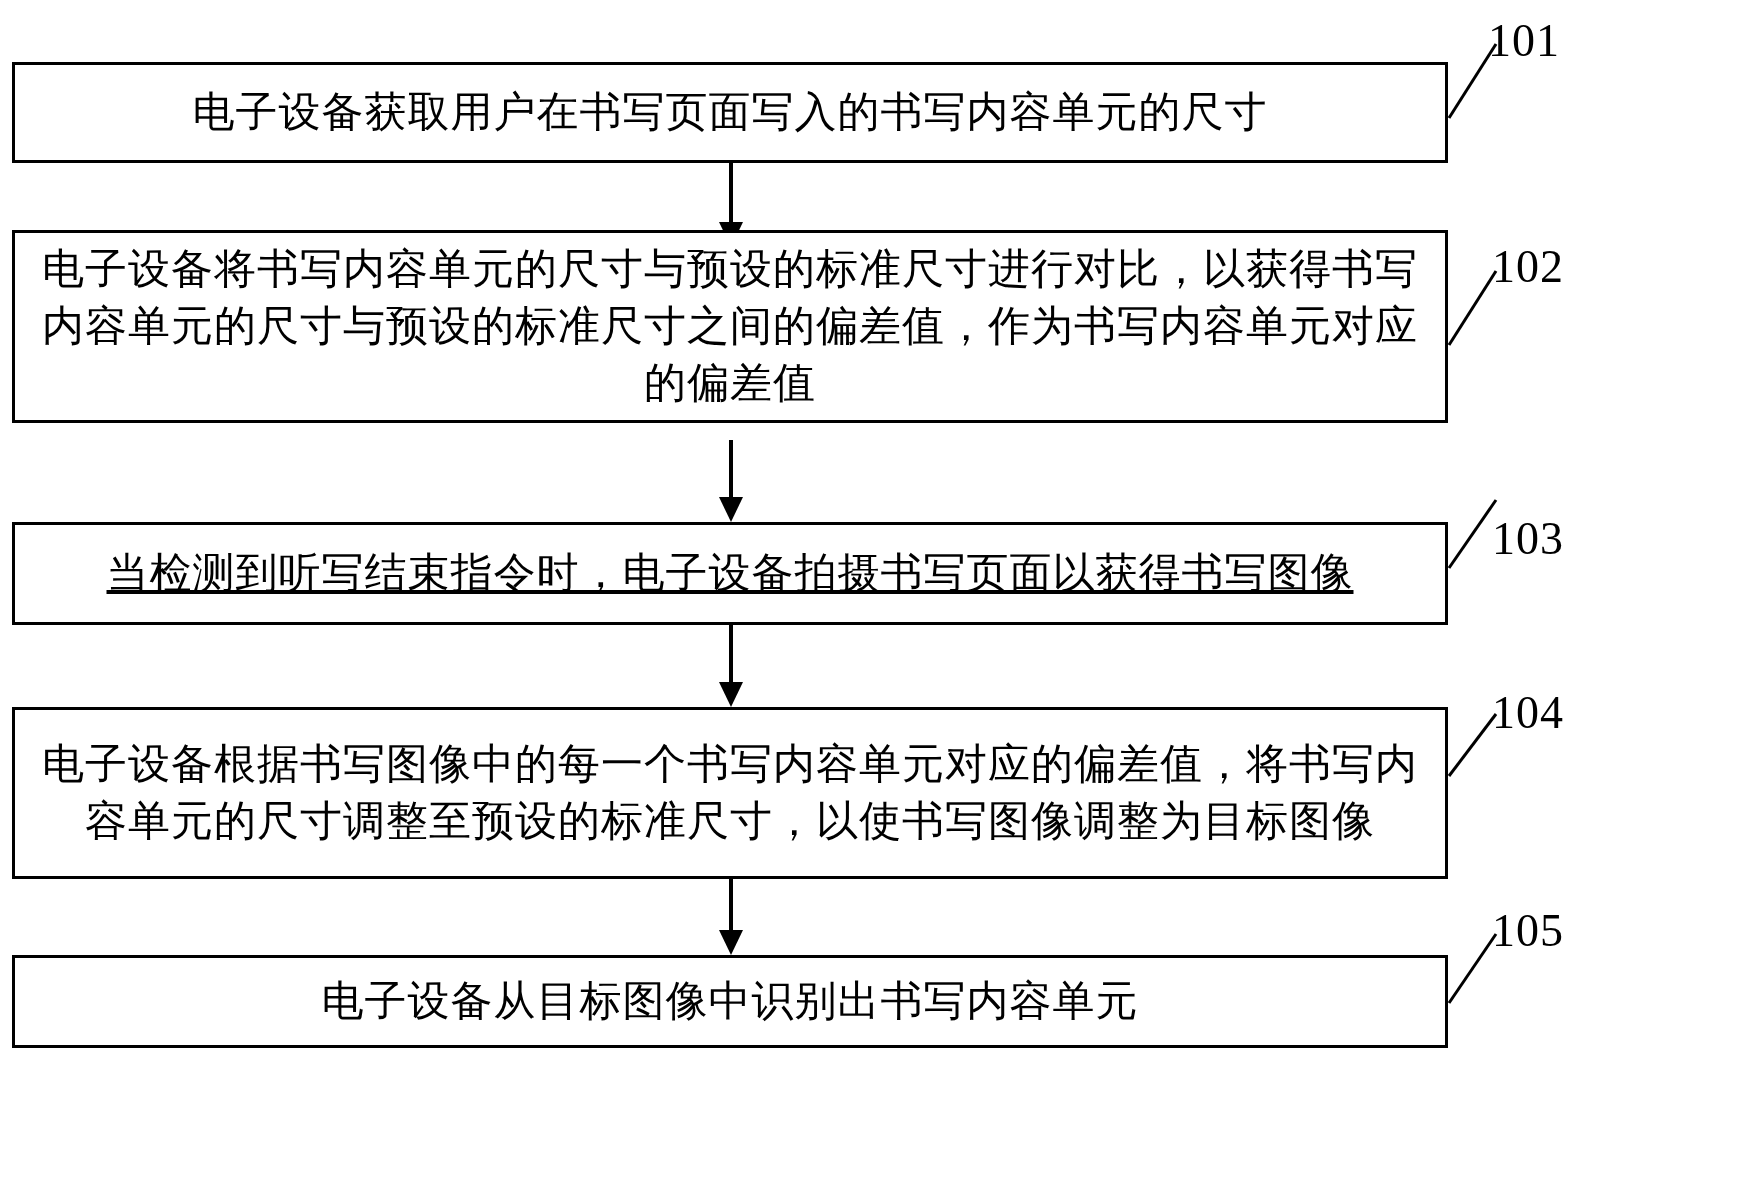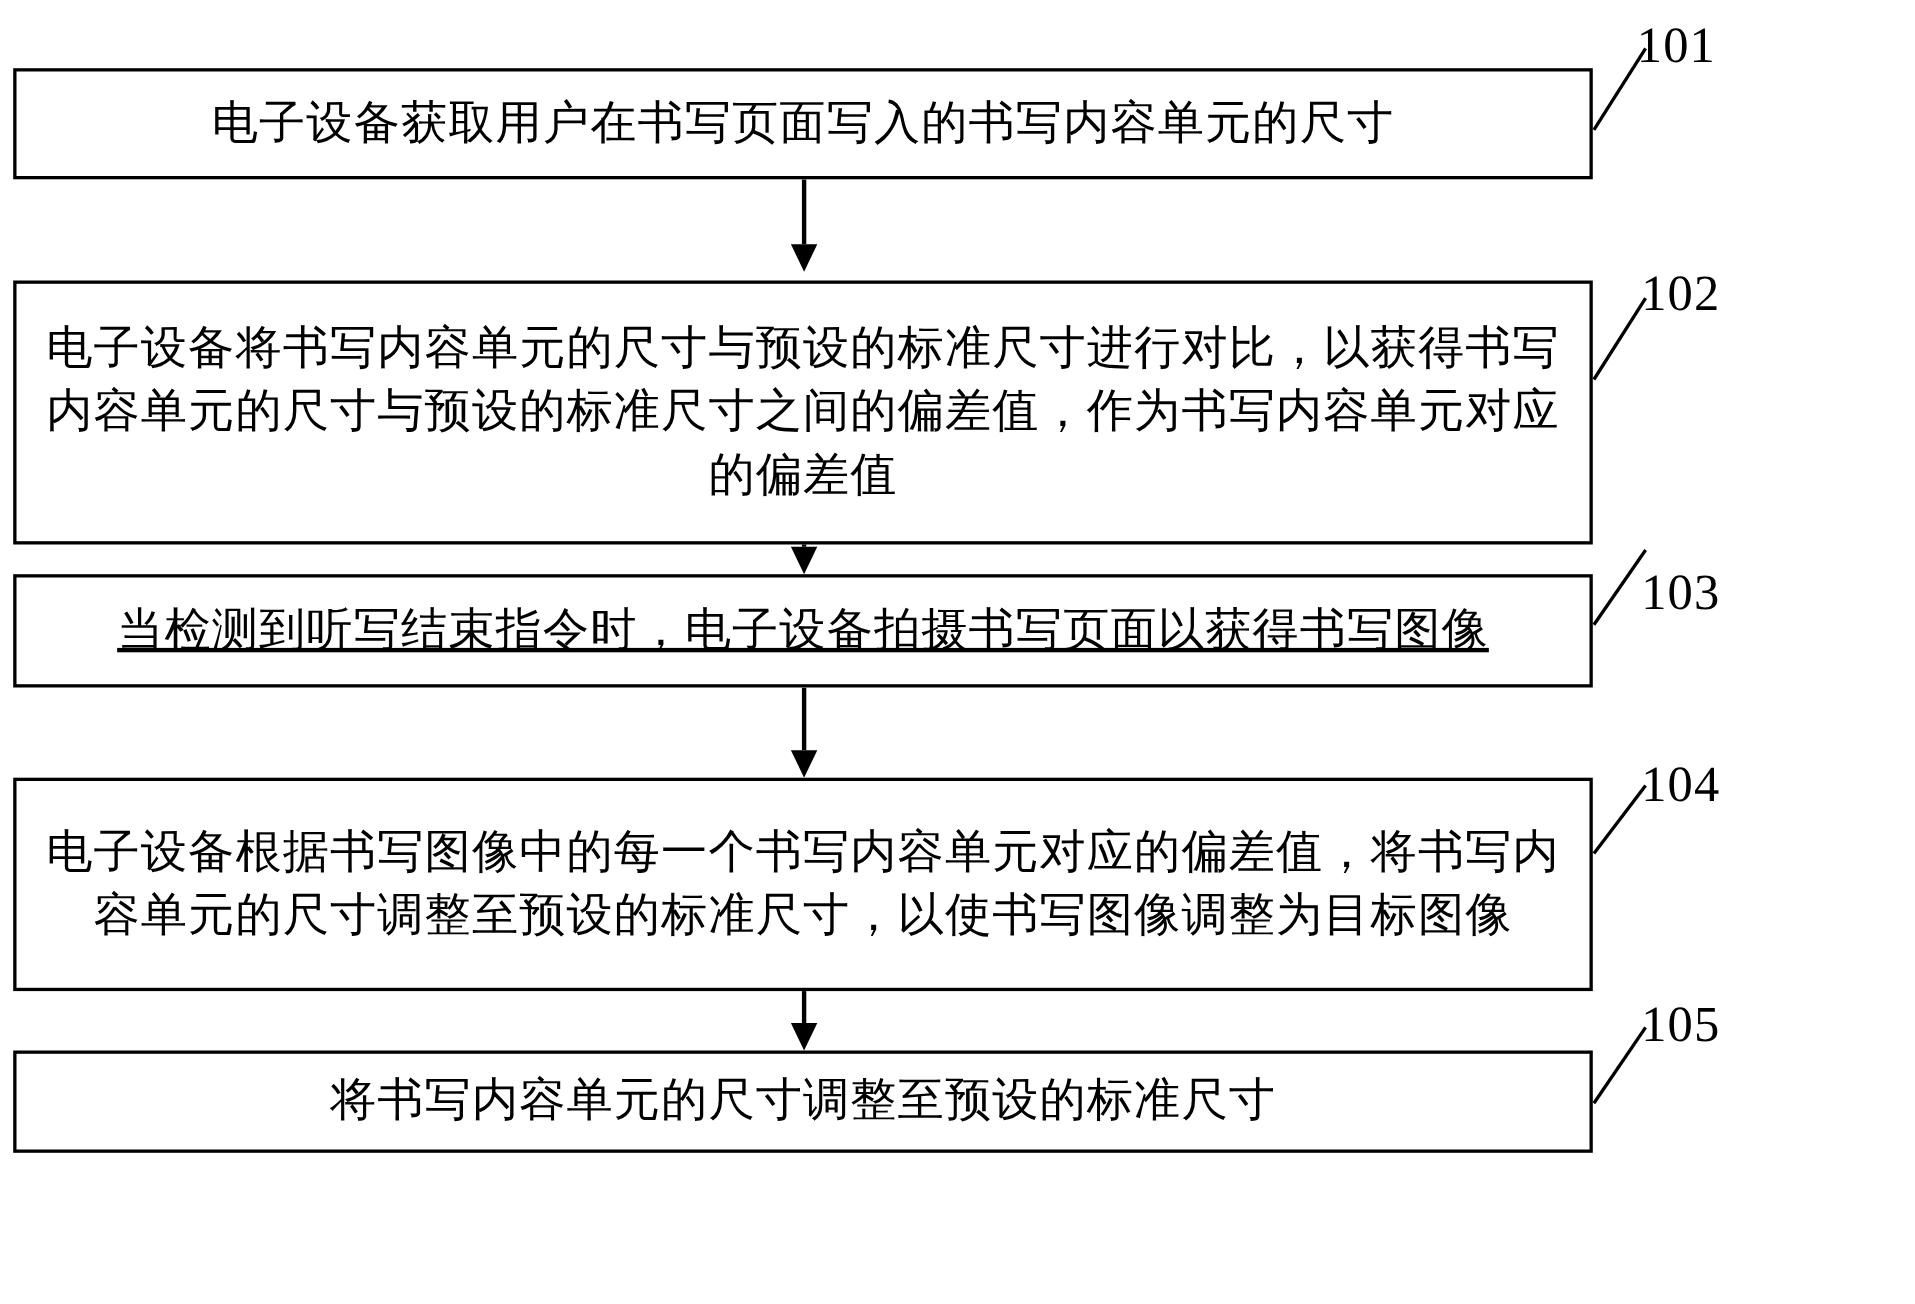--- a/index.html
+++ b/index.html
@@ -35,23 +35,23 @@
     padding: 8px 26px;
   }
 
   .flow-box .box-text {
     font-size: 42px;
     line-height: 1.36;
     letter-spacing: 1px;
   }
 
   #box-1 { top: 62px;  height: 101px; }
-  #box-2 { top: 255px; height: 240px; }
+  #box-2 { top: 230px; height: 193px; }
   #box-3 { top: 522px; height: 103px; text-decoration: underline; }
-  #box-4 { top: 707px; height: 194px; }
+  #box-4 { top: 707px; height: 172px; }
   #box-5 { top: 955px; height: 93px;  }
 
   .ref-label {
     position: absolute;
     font-size: 46px;
     line-height: 1;
     letter-spacing: 1px;
   }
   #ref-1 { left: 1488px; top: 18px;  }
   #ref-2 { left: 1492px; top: 244px; }
@@ -100,21 +100,21 @@
 
   <div class="flow-box" id="box-3">
     <span class="box-text">当检测到听写结束指令时，电子设备拍摄书写页面以获得书写图像</span>
   </div>
 
   <div class="flow-box" id="box-4">
     <span class="box-text">电子设备根据书写图像中的每一个书写内容单元对应的偏差值，将书写内容单元的尺寸调整至预设的标准尺寸，以使书写图像调整为目标图像</span>
   </div>
 
   <div class="flow-box" id="box-5">
-    <span class="box-text">将书写内容单元的尺寸调整至预设的标准尺寸</span>
+    <span class="box-text">电子设备从目标图像中识别出书写内容单元</span>
   </div>
 
   <div class="ref-label" id="ref-1">101</div>
   <div class="ref-label" id="ref-2">102</div>
   <div class="ref-label" id="ref-3">103</div>
   <div class="ref-label" id="ref-4">104</div>
   <div class="ref-label" id="ref-5">105</div>
 
 </div>
 

